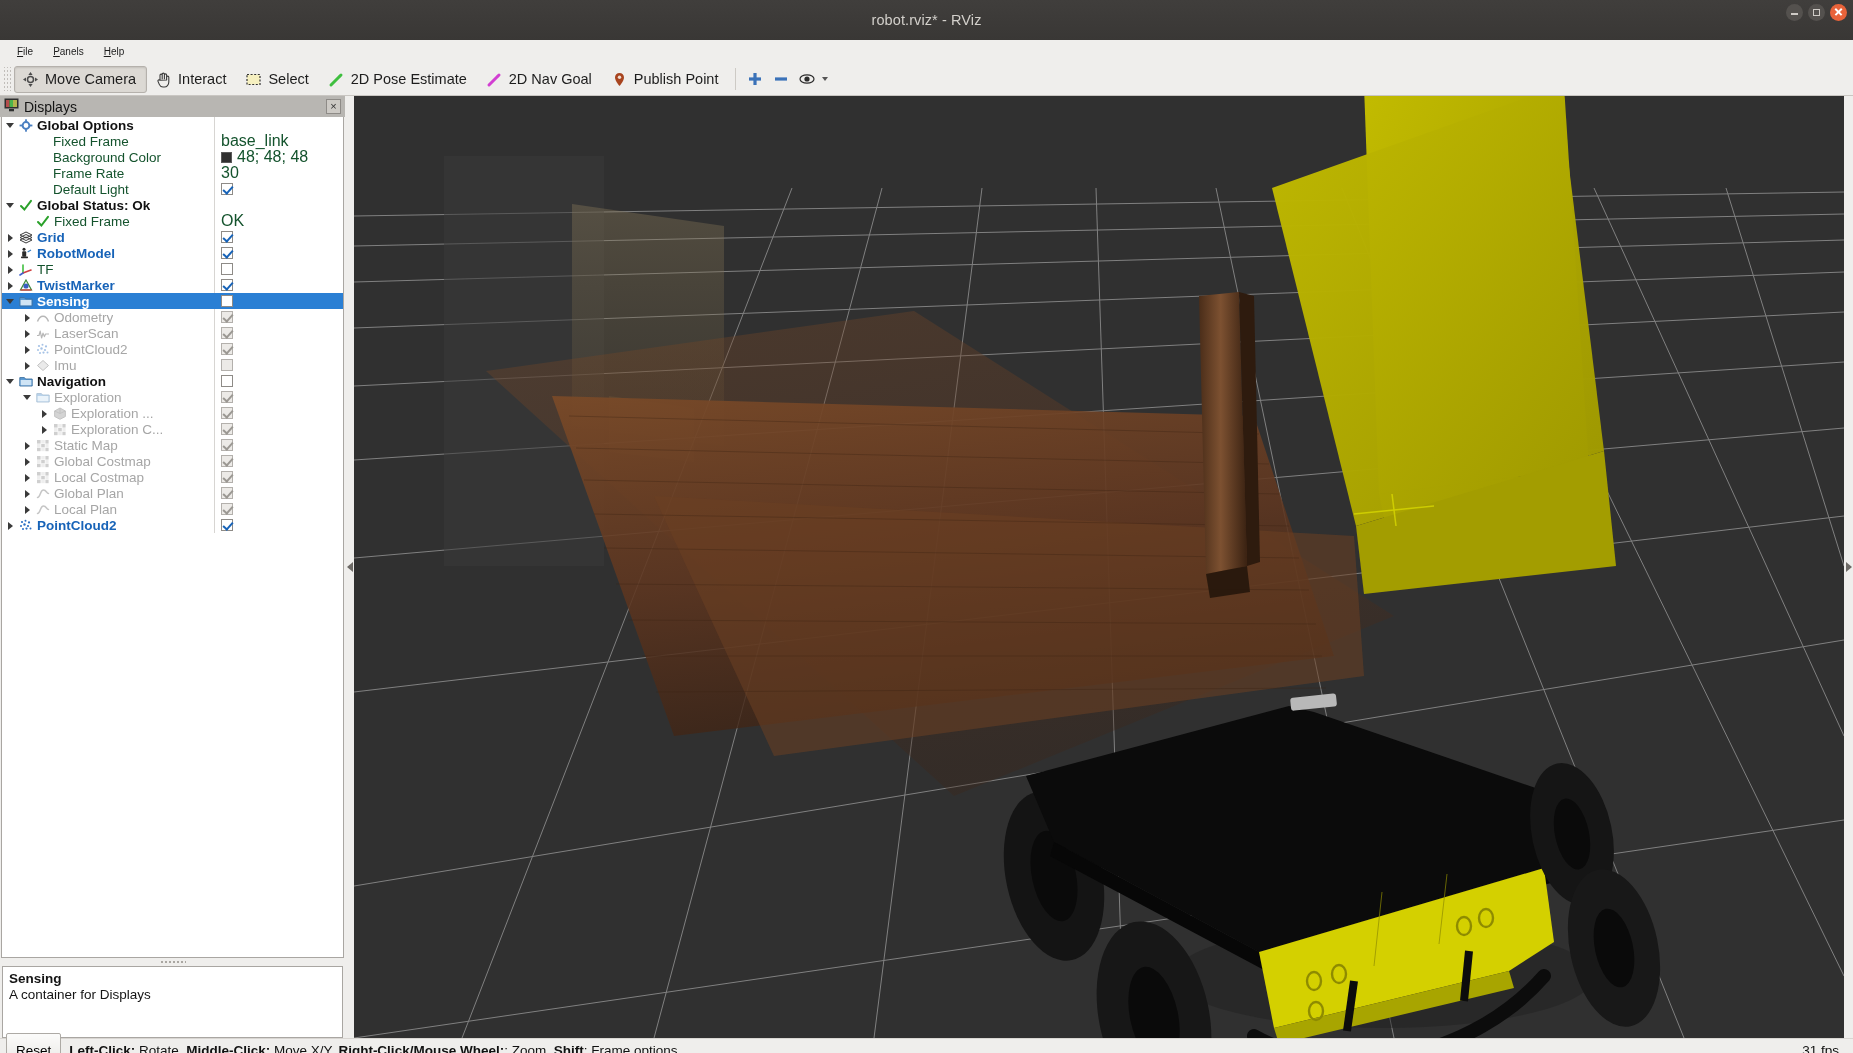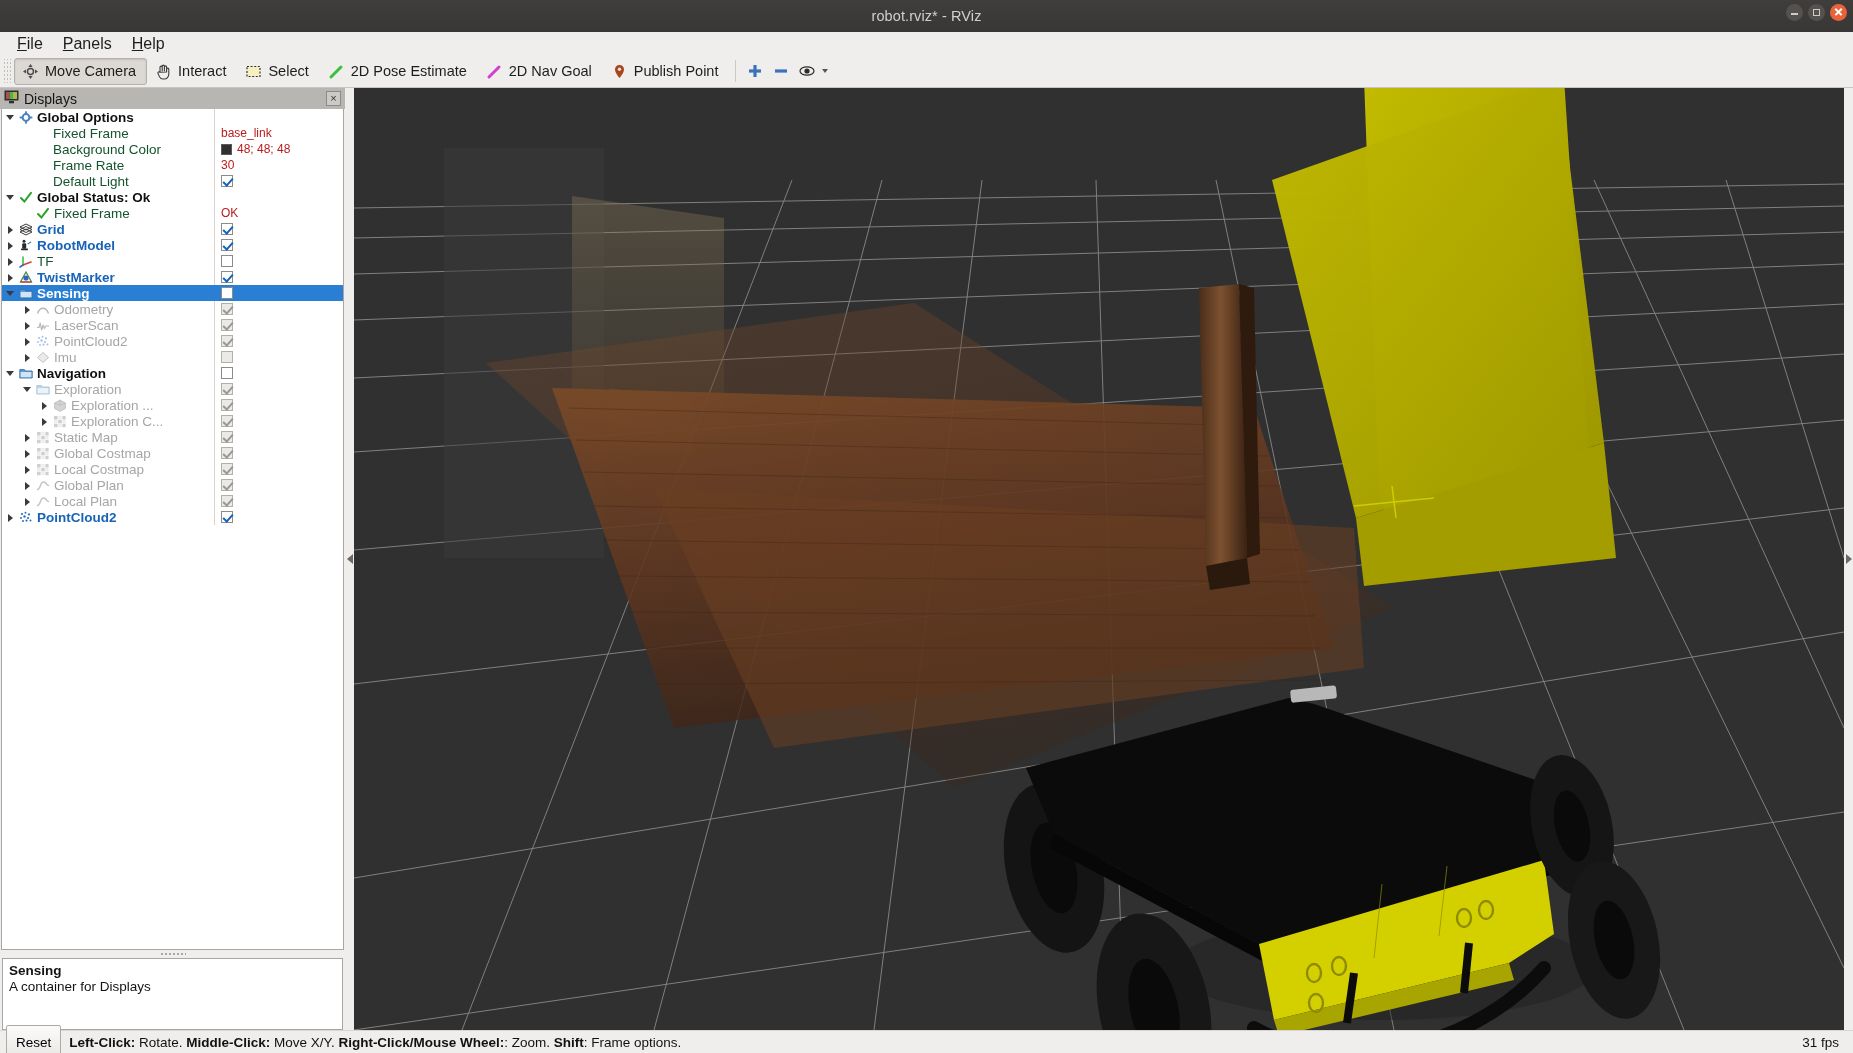--- a/index.html
+++ b/index.html
@@ -6,40 +6,40 @@
   html, body {
     width: 1853px; height: 1053px;
     font-family: "Liberation Sans", sans-serif;
     font-size: 15px;
     background: #efeeec;
     overflow: hidden;
   }
 
   
   #titlebar {
-    height: 32px; width: 100%;
+    height: 40px; width: 100%;
     background: linear-gradient(to bottom, #403e3c 0%, #393735 100%);
     position: relative;
     display: flex; align-items: center; justify-content: center;
   }
   #titlebar .title {
     color: #d3d0cb; font-size: 14.5px; letter-spacing: .1px;
   }
   #winbtns { position: absolute; right: 6px; top: 0; height: 24px; display: flex; align-items: center; gap: 5px; }
   .wbtn { width: 17px; height: 17px; border-radius: 50%; background: #54514e; position: relative; }
   .wbtn i { position: absolute; background: #cfcbc6; }
   .wbtn.min i { width: 7px; height: 2px; left: 5px; top: 9px; }
   .wbtn.max i { width: 7px; height: 7px; left: 5px; top: 5px; background: none; border: 1.6px solid #cfcbc6; }
   .wbtn.close { background: #e8633a; }
   .wbtn.close i { width: 9px; height: 1.8px; left: 4px; top: 7.6px; transform: rotate(45deg); background:#fff;}
   .wbtn.close i.b { transform: rotate(-45deg); }
 
   
   #menubar { height: 23px; background: #efeeec; display: flex; align-items: center; padding-left: 8px; gap: 2px; border-bottom: 0; }
-  .menuitem { padding: 2px 9px; font-size: 16px; color: #1d1d1d; }
+  .menuitem { padding: 2px 9px; font-size: 10px; color: #1d1d1d; }
   .menuitem u { text-decoration: underline; }
 
   
   #toolbar {
     height: 33px; background: #efeeec; display: flex; align-items: center;
     padding-left: 4px; border-bottom: 1px solid #c9c6c2;
   }
   .tgrip { width: 8px; height: 24px; margin-right: 2px;
     background-image: radial-gradient(#b6b2ad 1px, transparent 1px);
     background-size: 3px 4px; background-position: 2px 2px; opacity:.8;}
@@ -88,21 +88,21 @@
   .tlabel.dim { color: #a6a6a6; }
   .tlabel.selw { color: #ffffff; font-weight: bold; }
   .cbx { width: 12px; height: 12px; border: 1px solid #8e8b87; background: #fff; position: relative; }
   .cbx.dim { background:#eceae7; border-color:#b3b0ac; }
   .cbx.on::after {
     content:''; position: absolute; left: 3.2px; top: 0px; width: 4px; height: 8px;
     border: solid #1763b8; border-width: 0 2px 2px 0; transform: rotate(42deg);
   }
   .cbx.dim.on::after { border-color: #9b9893; }
   .ticon-sm { width: 14px; height: 13px; flex: 0 0 14px; position: relative; display:inline-block;}
-  .val { font-size: 12px; color: #b91c1c; }
+  .val { font-size: 16px; color: #14532d; }
   .swatch { width: 11px; height: 11px; background: #303030; border: 1px solid #5a5a5a; display:inline-block; margin-right:5px; }
 
   #tree-splitter { height: 8px; background: #efeeec; display:flex; align-items:center; justify-content:center; }
   #tree-splitter i { display:block; width:26px; height:4px;
      background-image: radial-gradient(#aaa7a2 1px, transparent 1px); background-size: 4px 4px;}
 
   #desc-box {
     height: 72px; margin: 0 2px; background: #fff; border: 1px solid #a9a6a2;
     padding: 4px 6px; font-size: 13.5px; color: #141414; line-height: 16px;
   }

